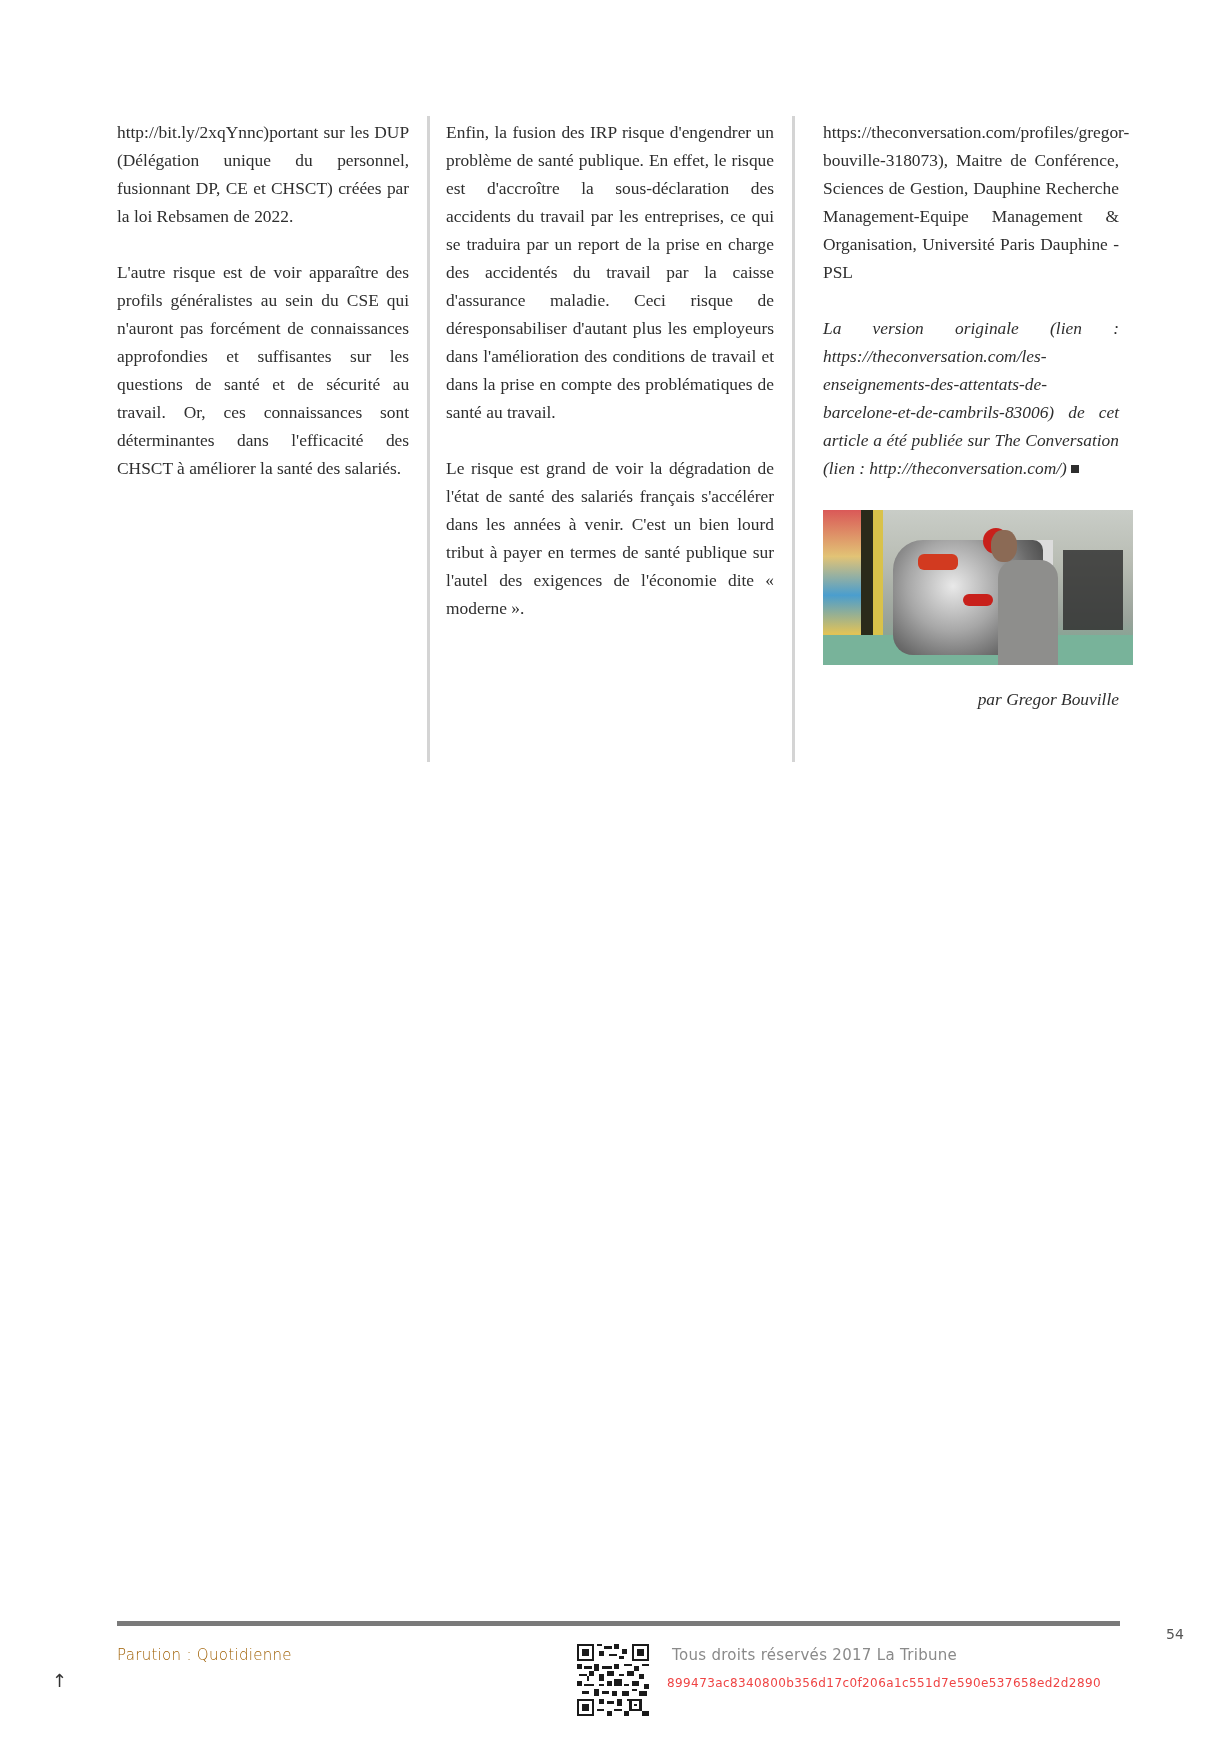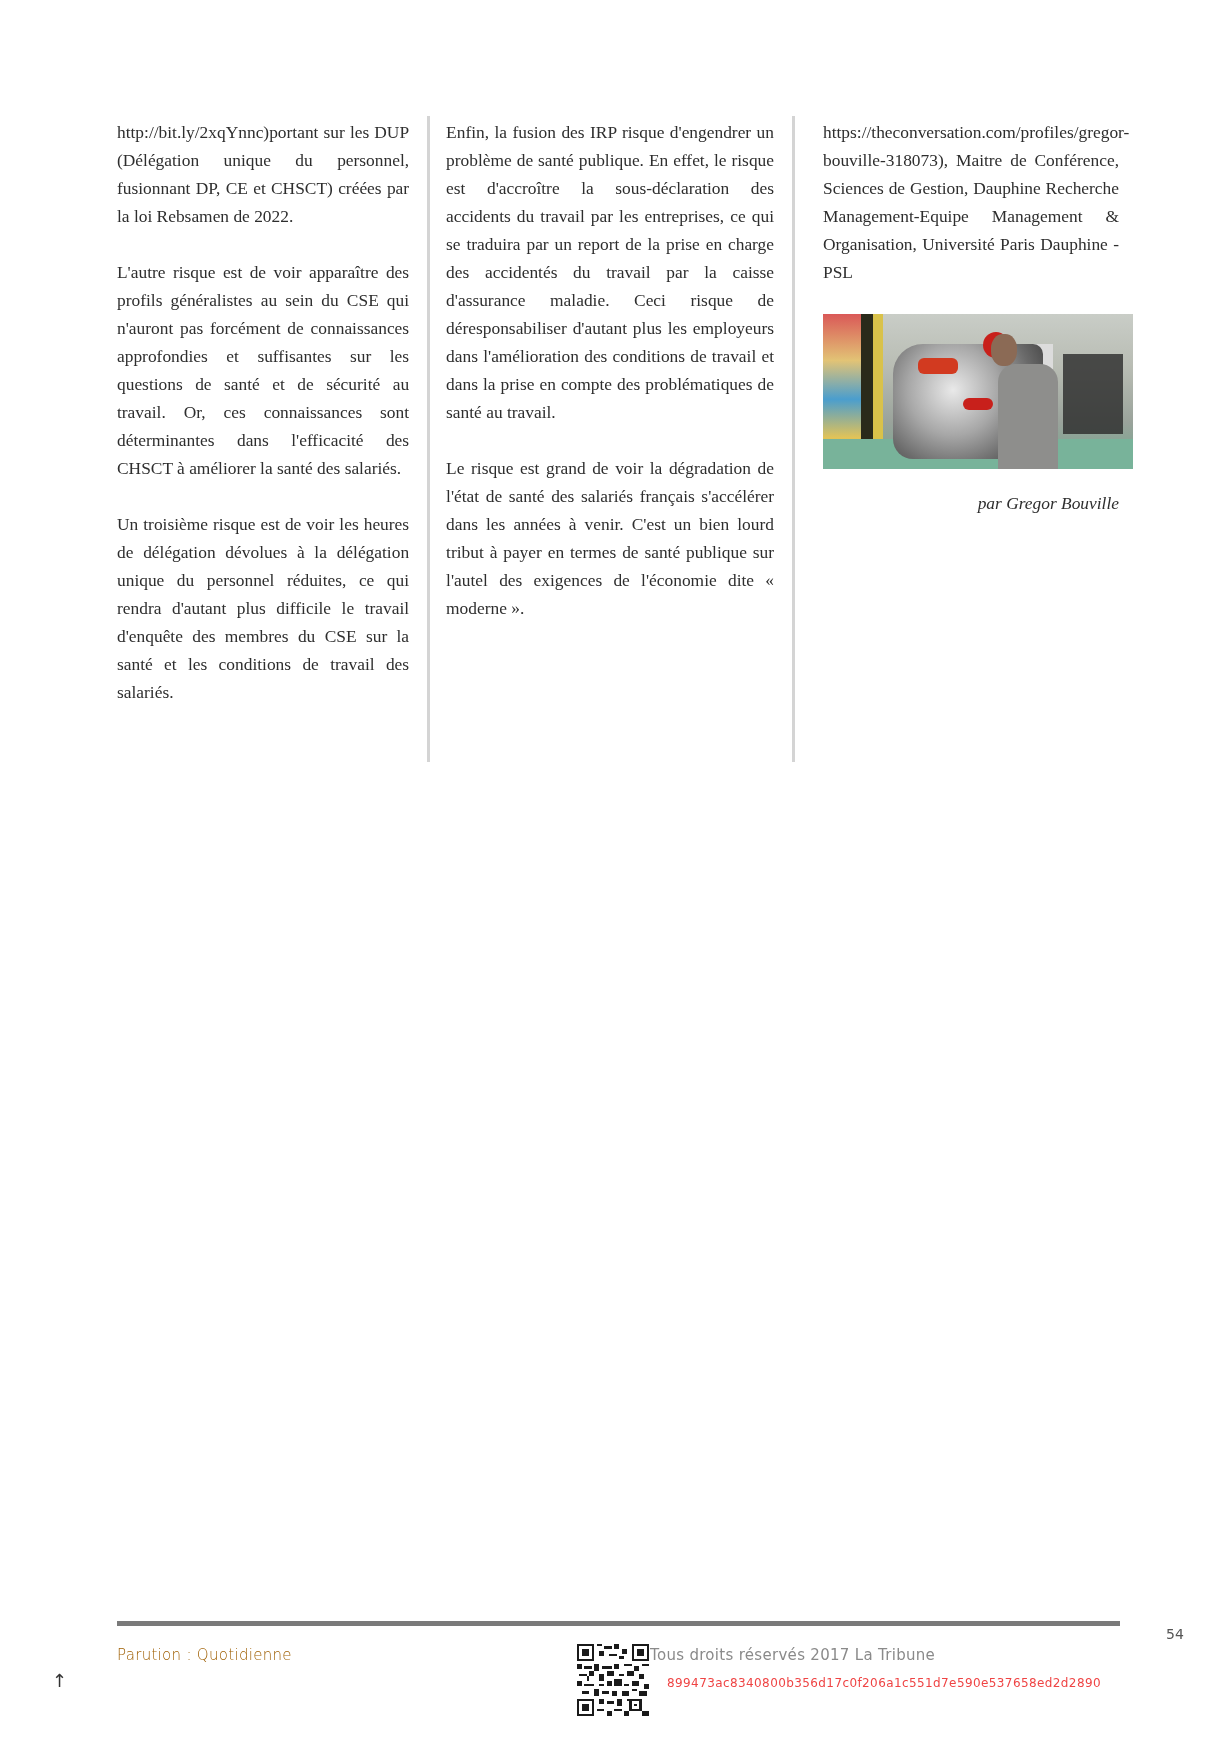--- a/index.html
+++ b/index.html
@@ -67,21 +67,21 @@
     }
     .footer-left {
       position: absolute; left: 117px; top: 1646px;
       font-family: "DejaVu Sans", "Liberation Sans", sans-serif; font-size: 15px;
       color: #a16207; font-weight: 300; letter-spacing: 0.3px;
     }
     .qr {
       position: absolute; left: 577px; top: 1644px; width: 72px; height: 72px;
     }
     .footer-copyright {
-      position: absolute; left: 650px; top: 1646px;
+      position: absolute; left: 672px; top: 1646px;
       font-family: "DejaVu Sans", "Liberation Sans", sans-serif; font-size: 15px;
       color: #8a8a8a; letter-spacing: 0.3px;
     }
     .footer-hash {
       position: absolute; left: 667px; top: 1676px;
       font-family: "DejaVu Sans", "Liberation Sans", sans-serif; font-size: 12px;
       color: #ef4444; letter-spacing: 0.4px;
     }
     .page-number {
       position: absolute; left: 1166px; top: 1626px;
@@ -96,30 +96,30 @@
 </head>
 <body>
 
 <div class="page">
 
   <div class="columns">
 
     <div class="col col-1">
       <p>http://bit.ly/2xqYnnc)portant sur les DUP (Délégation unique du personnel, fusionnant DP, CE et CHSCT) créées par la loi Rebsamen de 2022.</p>
       <p>L'autre risque est de voir apparaître des profils généralistes au sein du CSE qui n'auront pas forcément de connaissances approfondies et suffisantes sur les questions de santé et de sécurité au travail. Or, ces connaissances sont déterminantes dans l'efficacité des CHSCT à améliorer la santé des salariés.</p>
-      <p>Un troisième risque est de voir les heures de délégation dévolues à la délégation unique du personnel réduites, ce qui rendra d'autant plus difficile le travail d'enquête des membres du CSE sur la santé et les conditions de travail des salariés.</p>
     </div>
 
     <div class="col col-2">
       <p>Enfin, la fusion des IRP risque d'engendrer un problème de santé publique. En effet, le risque est d'accroître la sous-déclaration des accidents du travail par les entreprises, ce qui se traduira par un report de la prise en charge des accidentés du travail par la caisse d'assurance maladie. Ceci risque de déresponsabiliser d'autant plus les employeurs dans l'amélioration des conditions de travail et dans la prise en compte des problématiques de santé au travail.</p>
       <p>Le risque est grand de voir la dégradation de l'état de santé des salariés français s'accélérer dans les années à venir. C'est un bien lourd tribut à payer en termes de santé publique sur l'autel des exigences de l'économie dite « moderne ».</p>
     </div>
 
     <div class="col col-3">
       <p>https://theconversation.com/profiles/gregor-bouville-318073), Maitre de Conférence, Sciences de Gestion, Dauphine Recherche Management-Equipe Management &amp; Organisation, Université Paris Dauphine - PSL</p>
+      <p class="italic"><span>La version originale (lien : https://theconversation.com/les-enseignements-des-attentats-de-barcelone-et-de-cambrils-83006) de cet article a été publiée sur The Conversation (lien : http://theconversation.com/)</span><span class="end-mark"></span></p>
 
       <div class="photo" title="Ouvrier assemblant un moteur dans une usine">
         <div class="bg-left"></div>
         <div class="pole"></div>
         <div class="pole2"></div>
         <div class="rack"></div>
         <div class="machine"></div>
         <div class="floor"></div>
         <div class="engine"></div>
         <div class="red1"></div>

